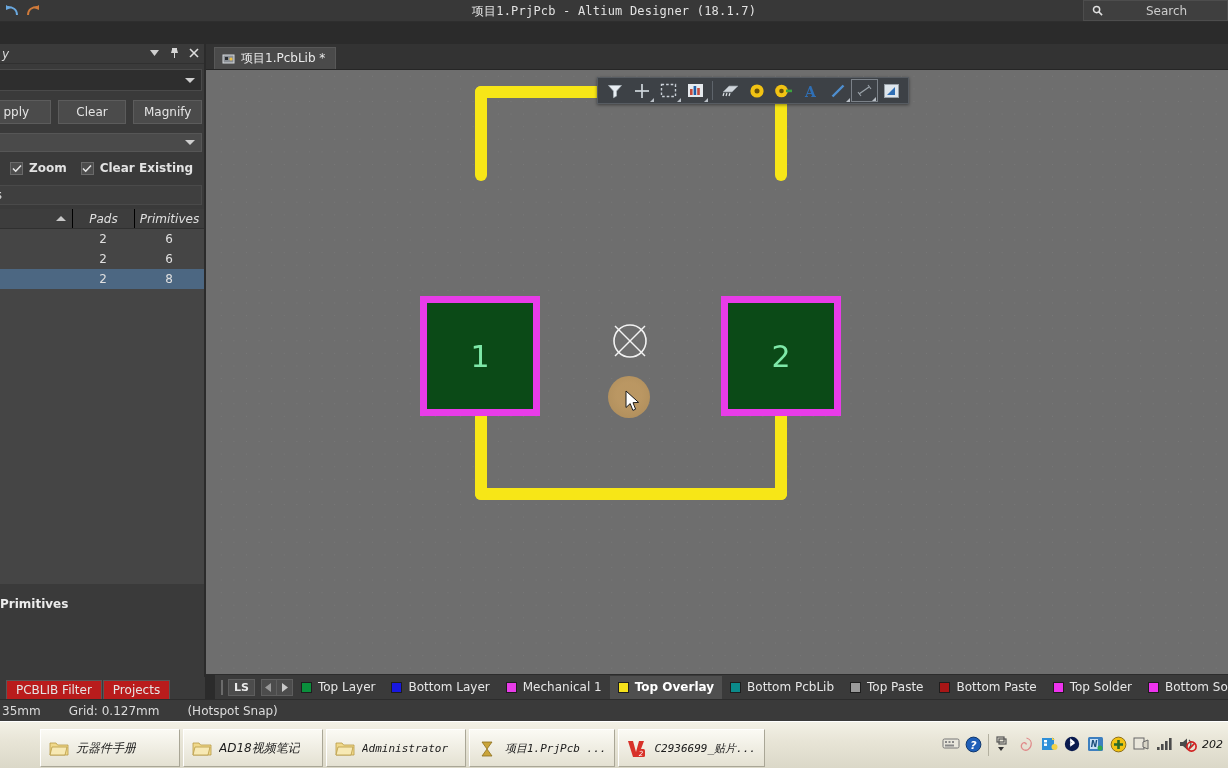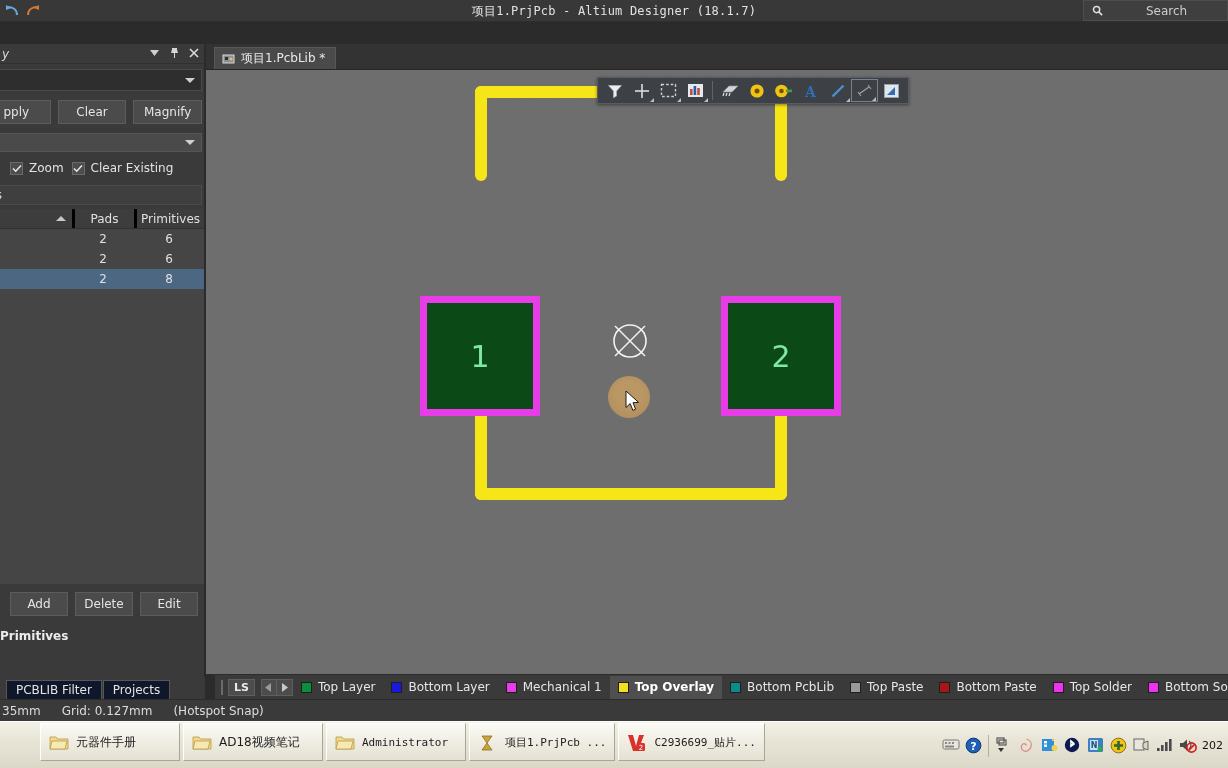--- a/index.html
+++ b/index.html
@@ -82,21 +82,21 @@
     overflow: hidden; white-space: nowrap;
     font-family: "DejaVu Sans", sans-serif;
   }
 
   .lp-combo2 {
     margin: 9px 2px 0 -8px; height: 19px; background: #4a4a4a;
     border: 1px solid #565656; display: flex; align-items: center; padding: 0 6px;
   }
   .lp-combo2 .val { flex: 1; }
 
-  .lp-checks { display: flex; align-items: center; gap: 8px; margin: 9px 0 0 10px; }
+  .lp-checks { display: flex; align-items: center; gap: 14px; margin: 9px 0 0 10px; font-weight: bold; }
   .chk { display: flex; align-items: center; gap: 6px; }
   .chkbox {
     width: 13px; height: 13px; background: #4d4d4d; border: 1px solid #6a6a6a;
     display: flex; align-items: center; justify-content: center;
   }
   .chkbox svg { display: block; }
   .chk-label { font-size: 12px; color: #e2e2e2; }
 
   .lp-subhdr {
     margin: 10px 2px 0 -14px; height: 20px; background: #3f3f3f;
@@ -105,21 +105,21 @@
   }
 
   .grid-hdr {
     display: flex; height: 20px; background: #3d3d3d;
     border-bottom: 1px solid #303030; align-items: center;
   }
   .gh-cell {
     font-size: 12px; color: #e0e0e0; display: flex; align-items: center;
     justify-content: center; height: 100%; position: relative;
   }
-  .gh-cell + .gh-cell { border-left: 3px solid #000000; }
+  .gh-cell + .gh-cell { border-left: 1px solid #000000; font-style: italic; }
   .gh-name { flex: 1; justify-content: flex-end; padding-right: 6px; }
   .gh-pads { width: 62px; }
   .gh-prim { width: 70px; }
   .sortcaret { width: 0; height: 0; border-left: 5px solid transparent; border-right: 5px solid transparent; border-bottom: 5px solid #c8c8c8; }
 
   .grid-body { background: #454545; }
   .grid-row { display: flex; height: 20px; align-items: center; }
   .grid-row.sel { background: #4c6782; }
   .gr-name { flex: 1; font-size: 12px; color: #e0e0e0; padding-left: 6px; overflow: hidden; white-space: nowrap; }
   .gr-pads { width: 62px; text-align: center; font-size: 12px; color: #e0e0e0; }
@@ -128,21 +128,21 @@
 
   .lp-bottom-btns { display: flex; gap: 7px; margin: 8px 2px 0 10px; }
   .lp-bottom-btns .ui-btn { flex: 0 0 58px; }
   .lp-prims { margin: 13px 0 0 0px; font-size: 12px; color: #ececec; font-weight: bold; }
 
   .lp-tabs {
     position: absolute; left: 0; bottom: 0; width: 205px; height: 22px;
     background: #3a3a3a; display: flex; align-items: flex-end; padding-left: 6px; gap: 1px;
   }
   .lp-tab {
-    height: 19px; padding: 0 9px; background: #0f172a; border: 1px solid #575757;
+    height: 19px; padding: 0 9px; background: #b91c1c; border: 1px solid #575757;
     border-bottom: none; font-size: 12px; color: #e4e4e4;
     display: flex; align-items: center; text-align: right;
   }
 
   
   .tabstrip {
     position: absolute; left: 206px; top: 44px; width: 1022px; height: 26px;
     background: #333333; border-bottom: 1px solid #262626;
     display: flex; align-items: flex-end; padding-left: 8px;
   }
@@ -220,30 +220,30 @@
     display: flex; align-items: center; gap: 6px; padding: 0 8px; height: 23px;
     font-size: 12px; color: #e6e6e6; white-space: nowrap;
   }
   .layer-tab.active { background: #4f4f4f; color: #ffffff; font-weight: bold; }
   .lt-chip { width: 11px; height: 11px; border: 1px solid #1e1e1e; flex: 0 0 auto; }
 
   
   .statusbar {
     position: absolute; left: 0; top: 699px; width: 1228px; height: 22px;
     background: #3a3a3a; border-top: 1px solid #2c2c2c;
-    display: flex; align-items: center; gap: 21px; padding-left: 2px;
+    display: flex; align-items: center; gap: 28px; padding-left: 2px;
     font-size: 12px; color: #dcdcdc;
   }
 
   
   .taskbar {
     position: absolute; left: 0; top: 721px; width: 1228px; height: 47px;
     background: linear-gradient(to bottom, #f3f1e6 0%, #e8e5d7 40%, #dbd8c8 100%);
     border-top: 1px solid #ffffff;
-    display: flex; align-items: flex-start;
+    display: flex; align-items: flex-end; font-style: italic;
   }
   .tb-start { width: 36px; height: 47px; }
   .tb-tasks { display: flex; align-items: center; gap: 3px; height: 40px; padding-left: 4px; }
   .tb-task {
     height: 38px; min-width: 140px; background: linear-gradient(to bottom,#fbfaf4,#e4e1d2);
     border: 1px solid #a9a696; border-top-color: #ffffff; border-left-color: #ffffff;
     display: flex; align-items: center; gap: 7px; padding: 0 8px;
     font-size: 12px; color: #1c1c1c; white-space: nowrap; overflow: hidden;
   }
   .tb-task .tlabel { overflow: hidden; text-overflow: clip; }
@@ -371,25 +371,20 @@
         </div>
         <div class="grid-row sel">
           <div class="gr-name"></div>
           <div class="gr-pads">2</div>
           <div class="gr-prim">8</div>
         </div>
         <div class="grid-fill" style="height:295px;"></div>
       </div>
     </div>
 
-    <div class="lp-bottom-btns">
-      <div class="ui-btn">Add</div>
-      <div class="ui-btn">Delete</div>
-      <div class="ui-btn">Edit</div>
-    </div>
 
     <div class="lp-prims">Primitives</div>
 
     <div class="lp-tabs">
       <div class="lp-tab">PCBLIB Filter</div>
       <div class="lp-tab">Projects</div>
     </div>
   </div>
 
   <div class="tabstrip">

